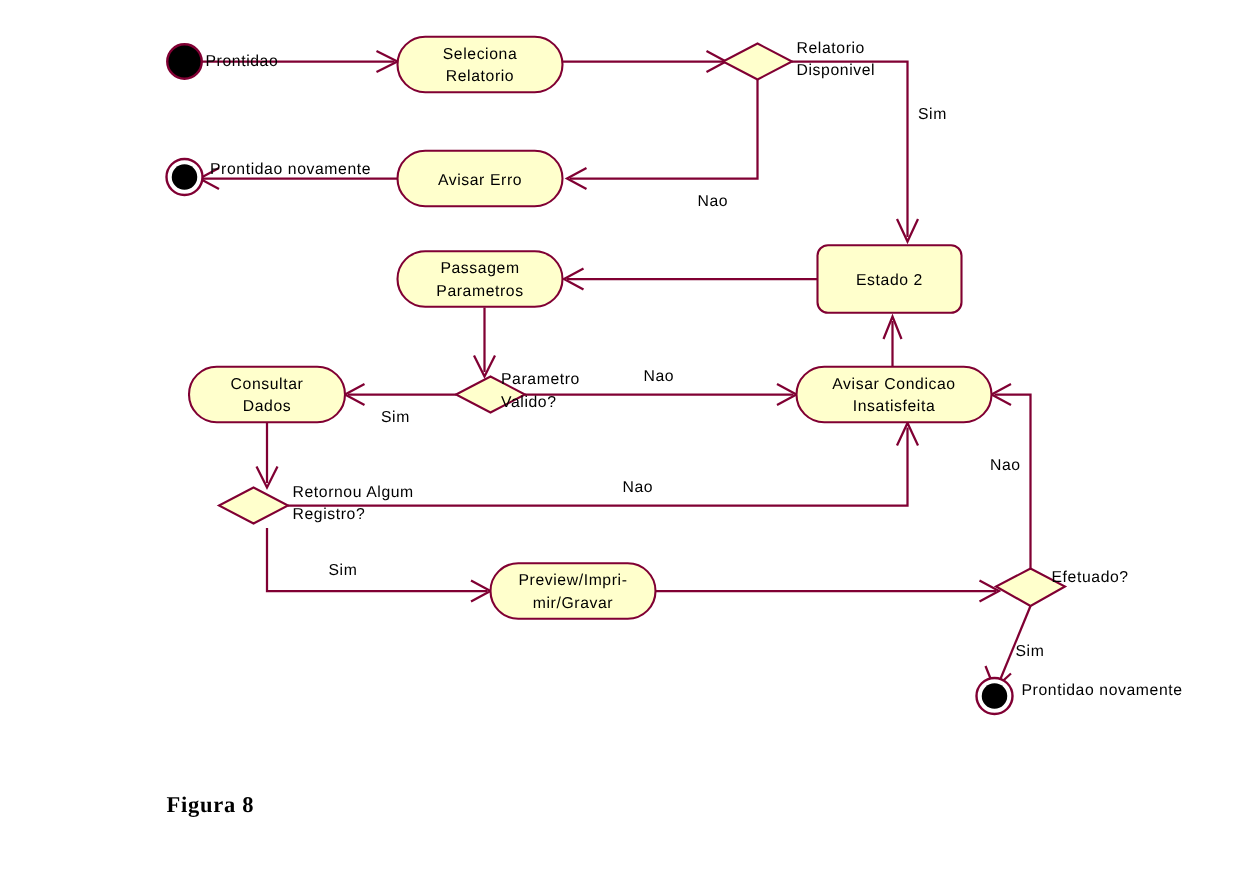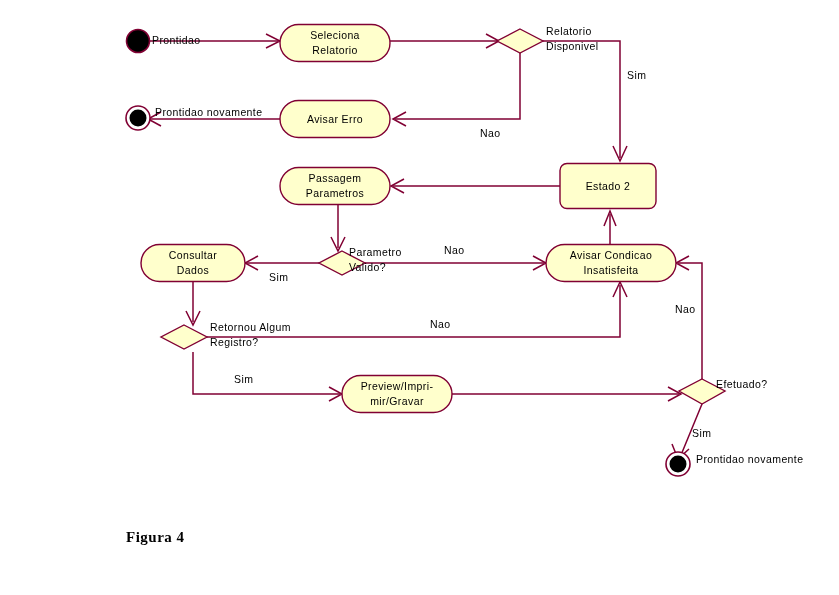--- a/index.html
+++ b/index.html
@@ -9,21 +9,21 @@
   }
   body {
     width: 839px;
     height: 595px;
     font-family: "Liberation Sans", sans-serif;
     overflow: hidden;
     position: relative;
   }
   #diagram-root {
     position: absolute;
-    left: 16px;
+    left: 1px;
     top: 0;
     width: 692px;
     height: 595px;
     text-align: right;
   }
   svg#uml-activity-diagram {
     display: block;
     width: 839px;
     height: 595px;
   }
@@ -201,14 +201,14 @@
     <text class="edge-label" x="676" y="437">Sim</text>
 
     <g>
       <circle cx="662" cy="464" r="12" fill="#ffffff" stroke="#800033" stroke-width="1.6"></circle>
       <circle cx="662" cy="464" r="8.5" fill="#000000" stroke="none"></circle>
     </g>
     <text class="edge-label" x="680" y="463">Prontidao novamente</text>
 
   </svg>
 
-  <div class="figure-caption">Figura 4</div>
+  <div class="figure-caption">Figura 8</div>
 </div>
 
 </body></html>

